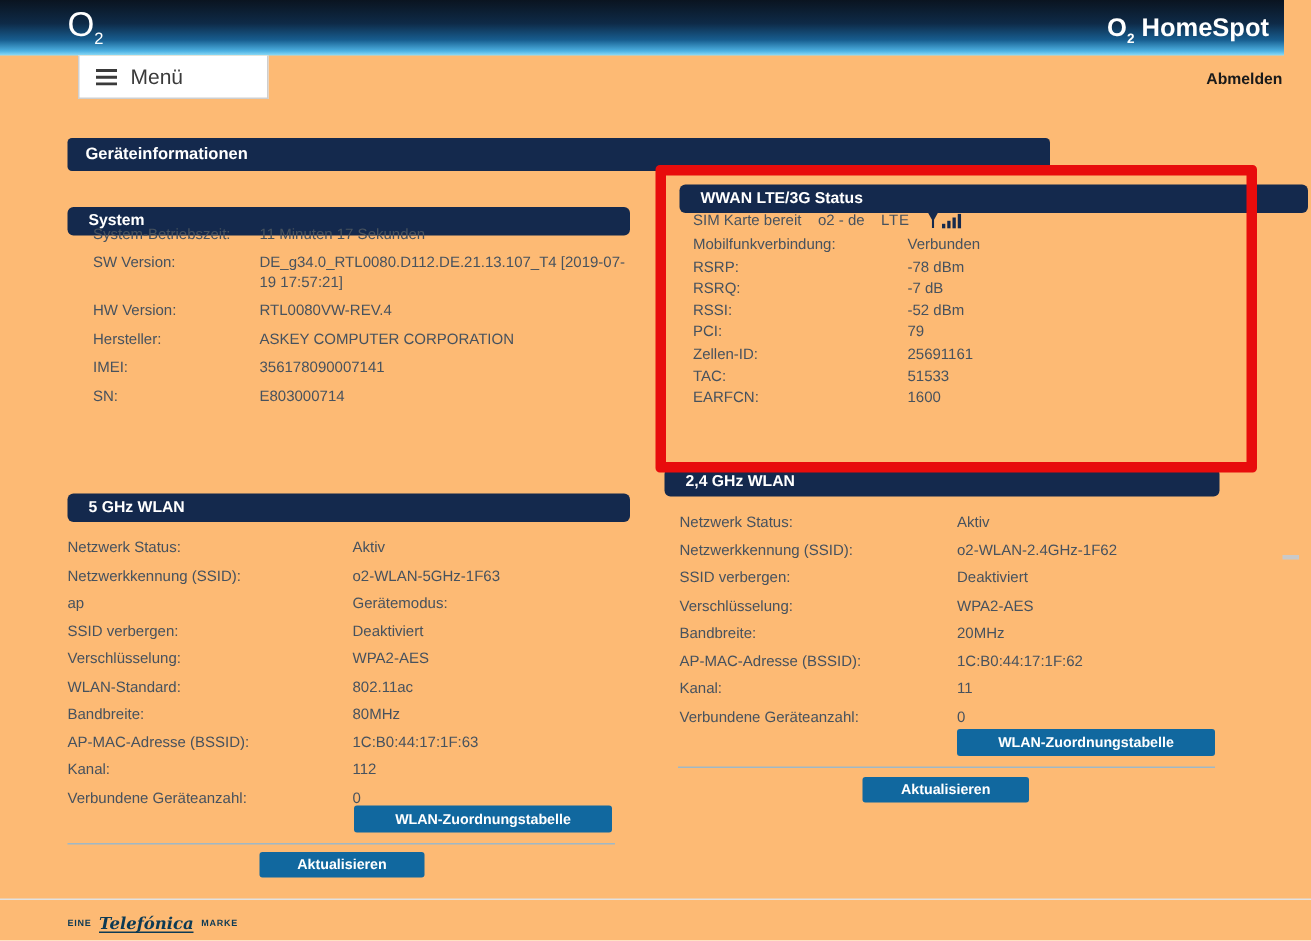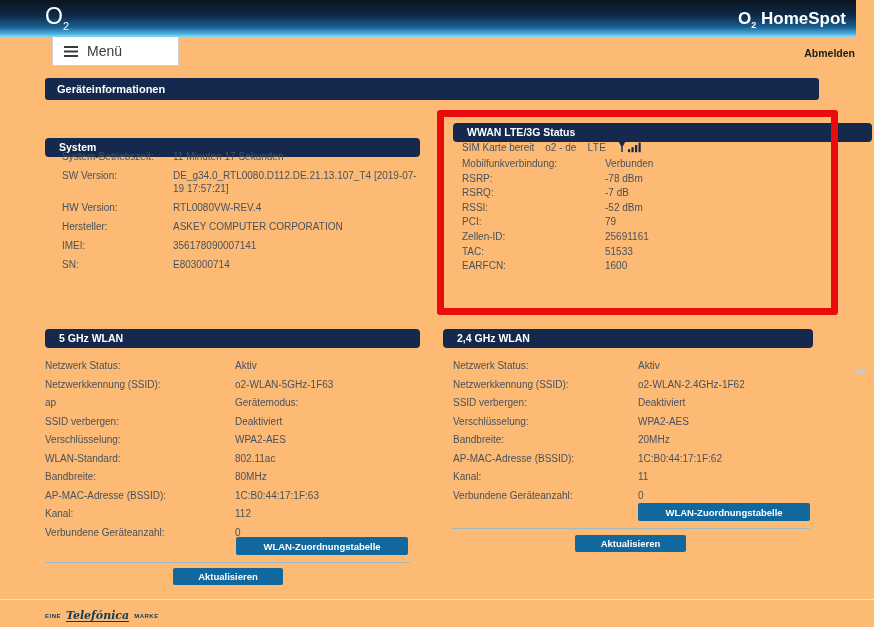--- a/index.html
+++ b/index.html
@@ -18,32 +18,32 @@
 
   
   .menu-btn { position:absolute; left:52px; top:37px; width:127px; height:29px;
     background:#fff; border:1px solid #cfcfcf; border-top:none;
     display:flex; align-items:center; gap:9px; padding-left:11px; cursor:pointer; }
   .menu-btn span.lbl-menu { font-size:14px; color:#3a3a3a; }
   .logout { position:absolute; right:19px; top:47px; font-size:10.5px; font-weight:600;
     color:#1a1a1a; cursor:pointer; }
 
   
-  .pagebar { position:absolute; left:45px; top:78px; width:774px; height:22px;
+  .pagebar { position:absolute; left:45px; top:92px; width:655px; height:22px;
     background:var(--navy); border-radius:3px; color:#fff; font-size:11px; font-weight:bold;
     line-height:22px; padding-left:12px; }
   .secbar { position:absolute; background:var(--navy); border-radius:4px; color:#fff;
     font-size:10.5px; font-weight:bold; height:19px; line-height:19px; padding-left:14px; }
 
   
   .section { position:absolute; }
   #sec-system  { left:45px;  top:122px; width:375px; height:170px; }
   #sec-wwan    { left:444px; top:117px; width:387px; height:191px; }
   #sec-wlan5   { left:45px;  top:329px; width:375px; height:262px; }
-  #sec-wlan24  { left:443px; top:329px; width:370px; height:228px; }
+  #sec-wlan24  { left:443px; top:312px; width:370px; height:228px; }
   #sec-system .secbar { left:0; top:16px; width:375px; }
   #sec-wwan   .secbar { left:9px; top:6px; width:419px; }
   #sec-wlan5  .secbar { left:0; top:0; width:375px; }
   #sec-wlan24 .secbar { left:0; top:0; width:370px; }
 
   .rows { position:absolute; font-size:10px; color:var(--text); }
   .info-row { display:grid; grid-template-columns:var(--lw) 1fr; }
   #system-rows { left:17px; top:28px; width:358px; --lw:111px; }
   #system-rows .info-row { line-height:13px; margin-bottom:6px; }
   #wwan-rows { left:18px; top:40px; width:360px; --lw:143px; }

